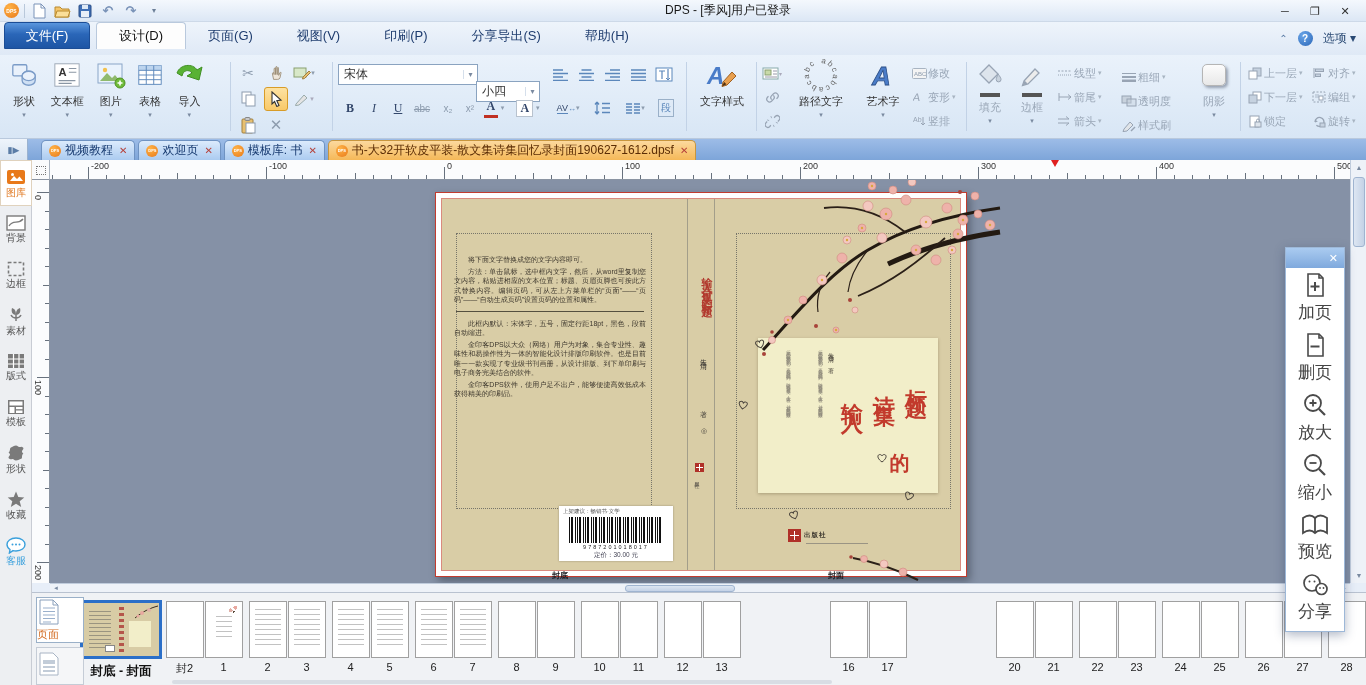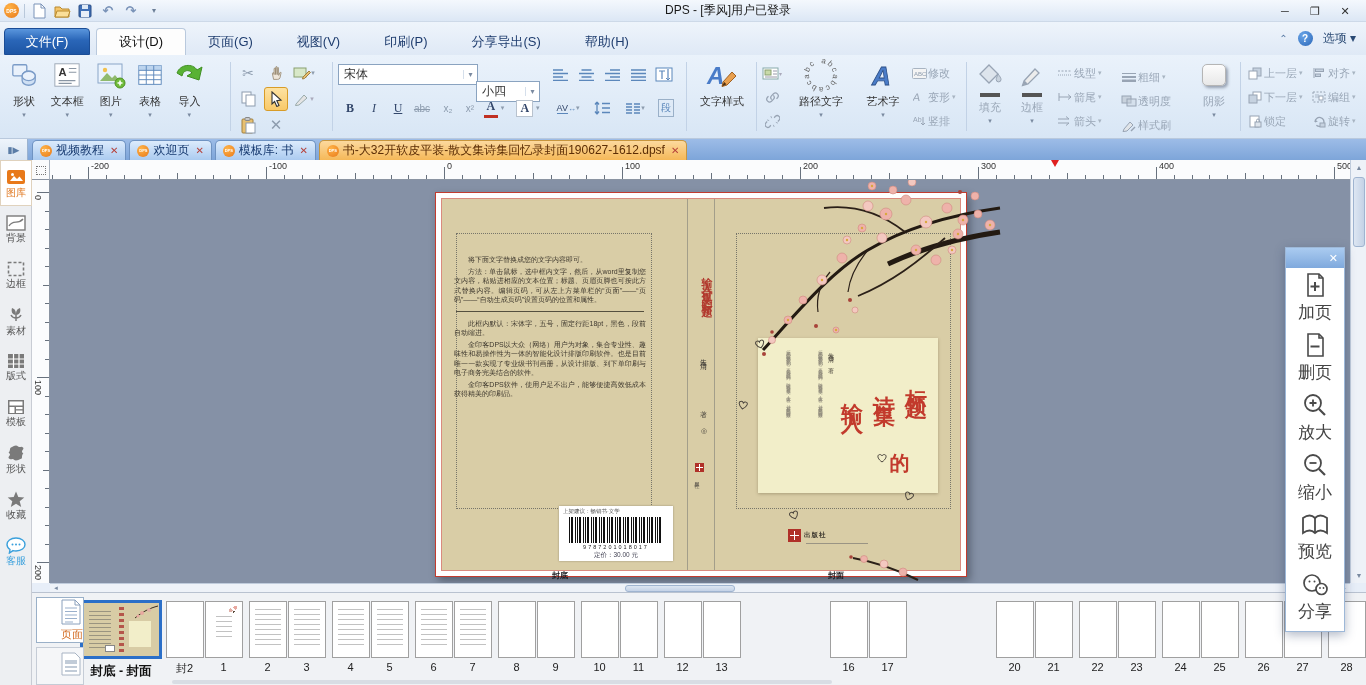--- a/index.html
+++ b/index.html
@@ -13,21 +13,21 @@
 .tb-left{display:flex;align-items:center;gap:5px;padding-left:4px;width:210px}
 .dps-logo{width:15px;height:15px;border-radius:50%;background:radial-gradient(circle at 35% 30%,#ffb347,#e8791a);color:#fff;font-size:5px;font-weight:bold;display:flex;align-items:center;justify-content:center}
 .tb-sep{width:1px;height:14px;background:#b9c8da}
 .tb-btn{width:18px;height:18px;display:flex;align-items:center;justify-content:center;cursor:pointer}
 .tb-btn.glyph{color:#7a93b8;font-size:13px;font-weight:bold}
 .tb-btn.caret{color:#6c7f98;font-size:8px}
 .tb-title{flex:1;text-align:center;font-size:12px;color:#1a1a1a}
 .tb-right{display:flex;width:120px;justify-content:flex-end;padding-right:6px}
 .winbtn{width:30px;height:18px;text-align:center;font-size:11px;color:#333;cursor:pointer;line-height:18px}
 
-#menubar{position:absolute;left:0;top:22px;width:1366px;height:33px;background:linear-gradient(#eef4fb,#dfe9f6);display:flex;align-items:flex-end}
+#menubar{position:absolute;left:0;top:22px;width:1366px;height:33px;background:linear-gradient(#eef4fb,#dfe9f6);display:flex;}
 .menu-file{margin:0 6px 0 4px;width:86px;height:27px;border-radius:4px 4px 0 0;background:linear-gradient(#5a96dd,#2a66b8 45%,#1d55a4);border:1px solid #1b4d96;color:#fff;font-size:13px;display:flex;align-items:center;justify-content:center;cursor:pointer}
 .menu-tab{height:27px;padding:0 22px;display:flex;align-items:center;font-size:13px;color:#1e3c6e;cursor:pointer}
 .menu-tab.active{background:#fdfdfd;border:1px solid #b9c9dd;border-bottom:none;border-radius:4px 4px 0 0;color:#111}
 .menu-right{margin-left:auto;display:flex;align-items:center;gap:10px;padding-right:10px;height:100%}
 .chev{color:#5b7ca6;font-size:10px;cursor:pointer}
 .helpicon{width:15px;height:15px;border-radius:50%;background:radial-gradient(circle at 35% 30%,#6aa6e8,#2a66b8);color:#fff;font-size:10px;font-weight:bold;text-align:center;line-height:15px;cursor:pointer}
 .optlabel{font-size:12px;color:#2a4a74;cursor:pointer}
 
 #ribbon{position:absolute;left:0;top:55px;width:1366px;height:84px;background:linear-gradient(#eaf2fb,#d8e6f5);border-bottom:1px solid #b9c9dd}
 .rg{position:absolute;top:0;height:84px}
@@ -46,21 +46,21 @@
 .lrow{display:flex;align-items:center;height:24px;cursor:pointer}
 .licon{width:18px;display:flex;justify-content:center}
 .llabel{font-size:11px;color:#9aa7b7;white-space:nowrap}
 .lcaret{font-size:7px;color:#a8b4c2;margin-left:2px}
 .colorbar{width:14px;height:3px;background:#c03022;margin-top:1px}
 .graybar{width:20px;height:4px;background:#555;margin-top:2px}
 .shadowicon{width:24px;height:22px;background:linear-gradient(#fcfcfc,#e8e8e8);border:1px solid #b5b5b5;border-radius:5px;box-shadow:2px 2px 3px rgba(90,100,120,.55)}
 
 #tabbar{position:absolute;left:0;top:139px;width:1366px;height:21px;background:linear-gradient(#9dbce7,#7da5d9);display:flex;align-items:flex-end}
 .tab-expander{width:28px;height:21px;background:linear-gradient(#eef4fb,#d8e4f2);display:flex;align-items:center;justify-content:center;color:#5b7ca6;font-size:9px;cursor:pointer;border-right:1px solid #9ab2d0}
-#tabbar-tabs{display:flex;gap:3px;padding-left:4px}
+#tabbar-tabs{display:flex;gap:3px;padding-left:13px}
 .dtab{height:20px;display:flex;align-items:center;gap:4px;padding:0 7px;border:1px solid #6f93c2;border-bottom:none;border-radius:5px 5px 0 0;background:linear-gradient(#dcebfc,#abcbf0);font-size:12px;color:#173a70;cursor:pointer;white-space:nowrap}
 .dtab.active{background:linear-gradient(#fcd99e,#f5b858);border-color:#c8963e;color:#5b2d05}
 .dpsdot{width:12px;height:12px;border-radius:50%;background:radial-gradient(circle at 35% 30%,#ffb347,#e8791a);color:#fff;font-size:4px;font-weight:bold;display:flex;align-items:center;justify-content:center}
 .dtx{color:#b5413a;font-size:10px;font-weight:bold;margin-left:2px}
 
 #sidebar{position:absolute;left:0;top:160px;width:32px;height:525px;background:#edeff2;border-right:1px solid #c8ccd4}
 .sbitem{width:32px;height:46px;display:flex;flex-direction:column;align-items:center;justify-content:center;gap:2px;cursor:pointer}
 .sbitem .sblabel{font-size:10px;color:#555;line-height:10px}
 .sbitem.active{background:#fff;border:1px solid #e0d2bd}
 .sbitem.active .sblabel{color:#e07820}
@@ -121,21 +121,21 @@
 .sh-arrow{position:absolute;top:0;width:12px;height:9px;color:#7a8aa0;font-size:6px;text-align:center;line-height:9px;cursor:pointer}
 #sh-thumb{position:absolute;left:575px;top:1px;width:110px;height:7px;background:linear-gradient(#dde6f2,#c4d2e6);border:1px solid #9fb4d0;border-radius:3px;cursor:pointer}
 
 #floatpanel{position:absolute;left:1285px;top:247px;width:60px;height:385px;background:#fff;border:1px solid #9db8d8;box-shadow:0 3px 10px rgba(30,50,90,.35);z-index:50}
 .fp-head{height:20px;background:linear-gradient(#aacbf0,#7fa9dd);display:flex;justify-content:flex-end;align-items:center;padding-right:6px}
 .fp-close{color:#fff;font-size:11px;font-weight:bold;cursor:pointer}
 .fitem{height:60px;display:flex;flex-direction:column;align-items:center;justify-content:center;gap:3px;cursor:pointer}
 .flabel{font-size:17px;color:#444}
 
 #bottombar{position:absolute;left:32px;top:592px;width:1334px;height:93px;background:#f0f2f5;border-top:1px solid #b9c2d0}
-.view-btn{position:absolute;left:4px;width:48px;display:flex;flex-direction:column;align-items:flex-end;cursor:pointer}
+.view-btn{position:absolute;left:4px;width:48px;display:flex;flex-direction:column;align-items:flex-start;cursor:pointer}
 #view-pages{top:4px;height:46px;background:#fff;border:1px solid #9ab0c8;justify-content:center;gap:2px}
 #view-pages .vlabel{font-size:11px;color:#d2691e}
 #view-layout{top:54px;height:38px;background:#f5f6f8;border:1px solid #c5ccd6;justify-content:flex-start;padding-top:4px}
 #thumb-strip{position:absolute;left:0;top:0;right:0;height:93px;overflow:hidden}
 #cover-thumb{position:absolute;left:48px;top:7px;width:82px;height:59px;border:3px solid #2b6fc8;background:#d8cca5;cursor:pointer}
 .ct-text{position:absolute;left:6px;top:8px;width:22px;height:38px;background:repeating-linear-gradient(#9a9480 0 1px,transparent 1px 4px)}
 .ct-spine{position:absolute;left:36px;top:4px;width:5px;height:45px;background:repeating-linear-gradient(#b5554a 0 3px,transparent 3px 6px)}
 .ct-panel{position:absolute;left:46px;top:18px;width:22px;height:26px;background:#f2eec9}
 .ct-barcode{position:absolute;left:22px;top:42px;width:10px;height:7px;background:#fff;border:1px solid #888}
 #cover-thumb-label{position:absolute;left:14px;top:70px;width:150px;text-align:center;font-size:12.5px;font-weight:bold;color:#111}

